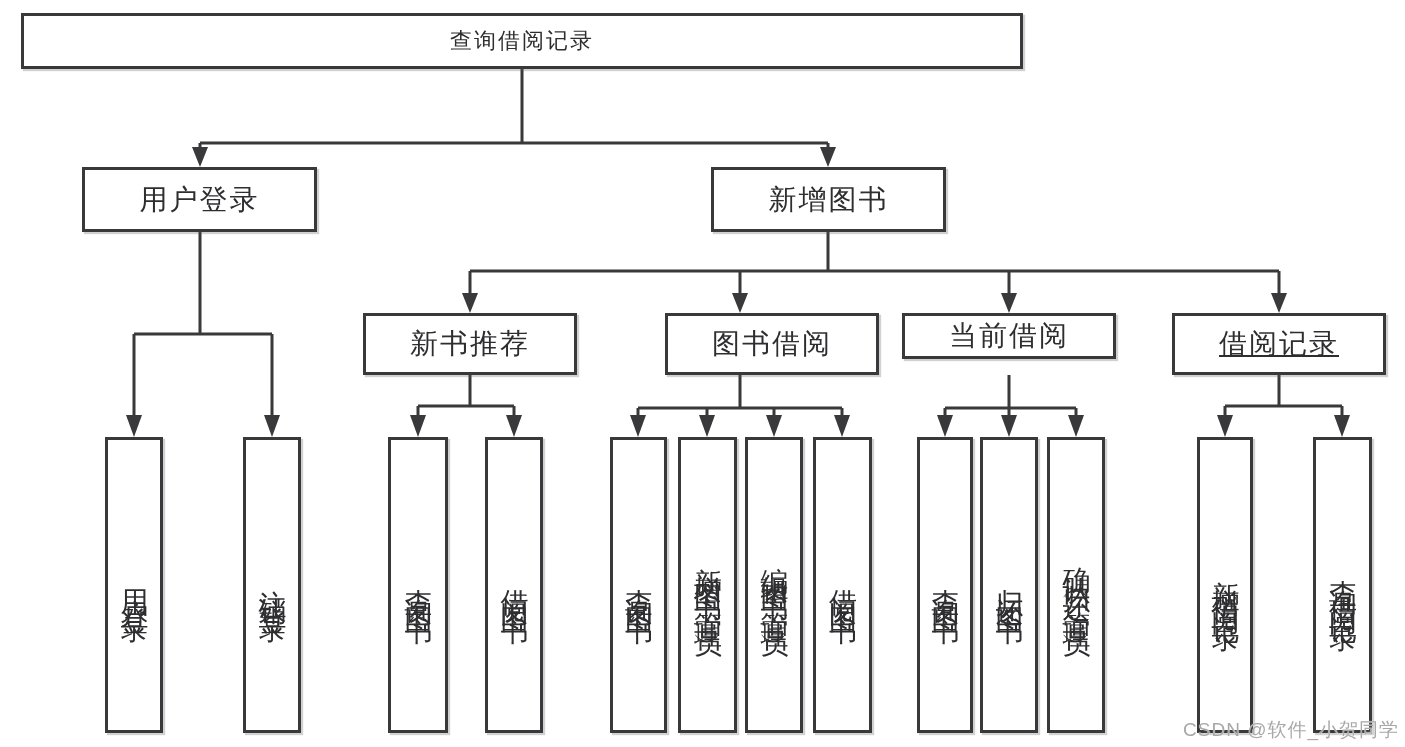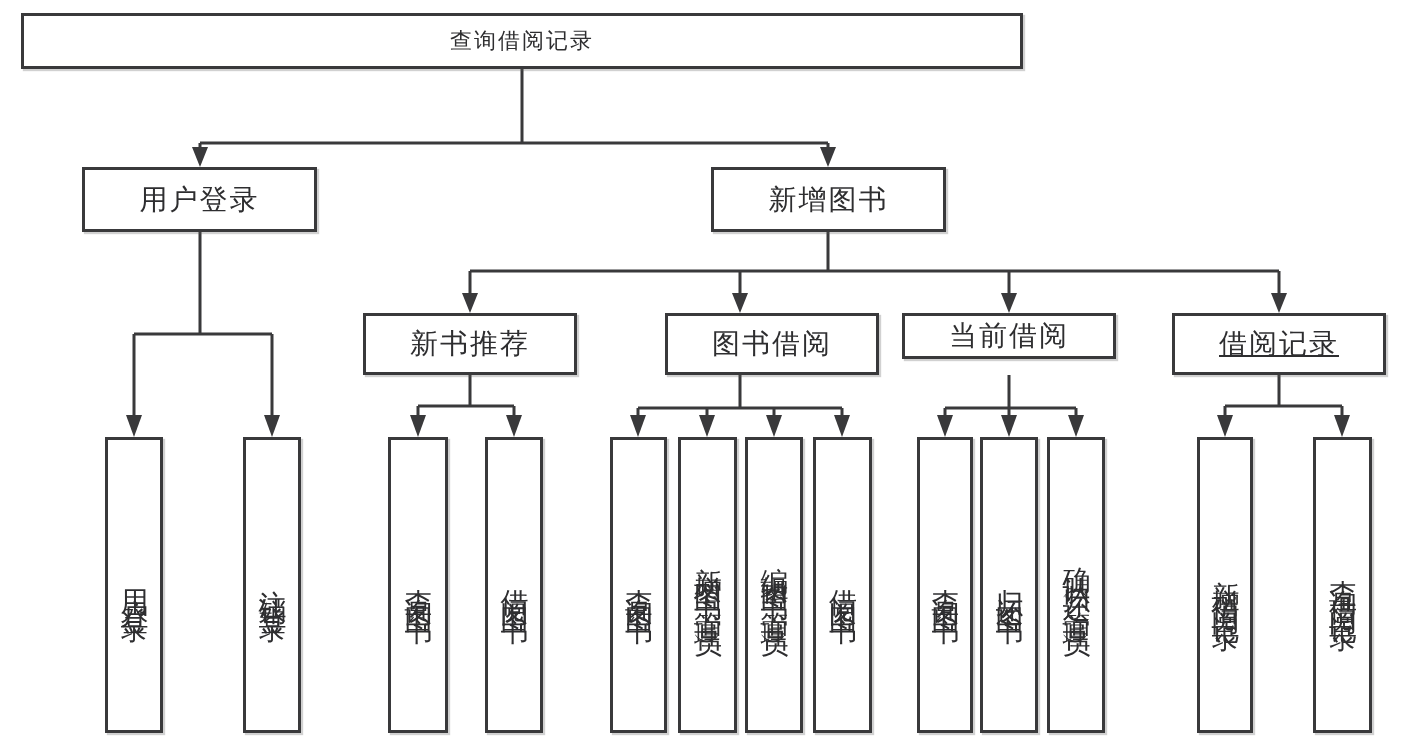--- a/index.html
+++ b/index.html
@@ -155,14 +155,15 @@
     <span class="label">确认归还（管理员）</span>
   </div>
 
   <div class="box v" style="left:1197px;top:437px;width:56px;height:296px;">
     <span class="label">新增借阅记录</span>
   </div>
   <div class="box v" style="left:1313px;top:437px;width:59px;height:296px;">
     <span class="label">查询借阅记录</span>
   </div>
 
+  <div class="watermark">CSDN @软件_小贺同学</div>
 
 </div>
 
 </body></html>

